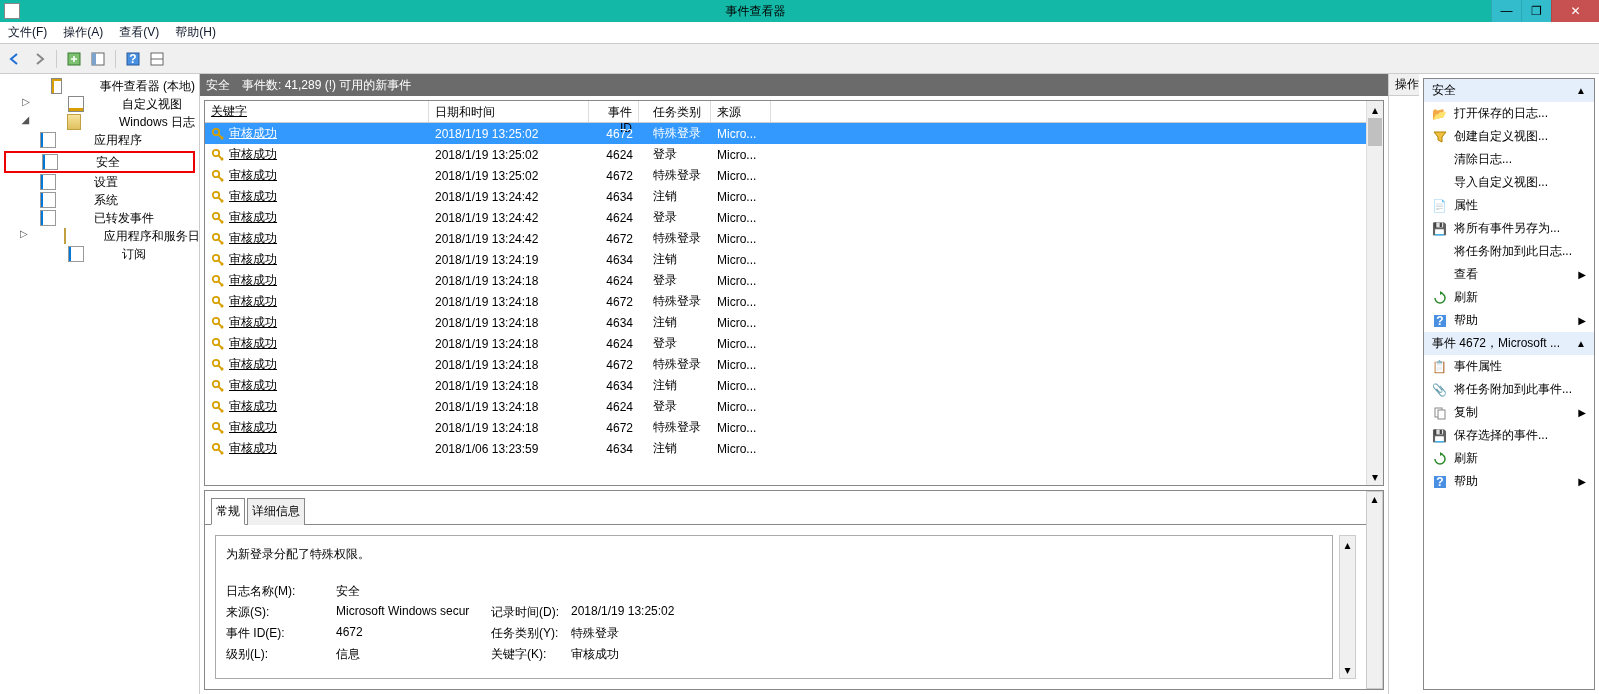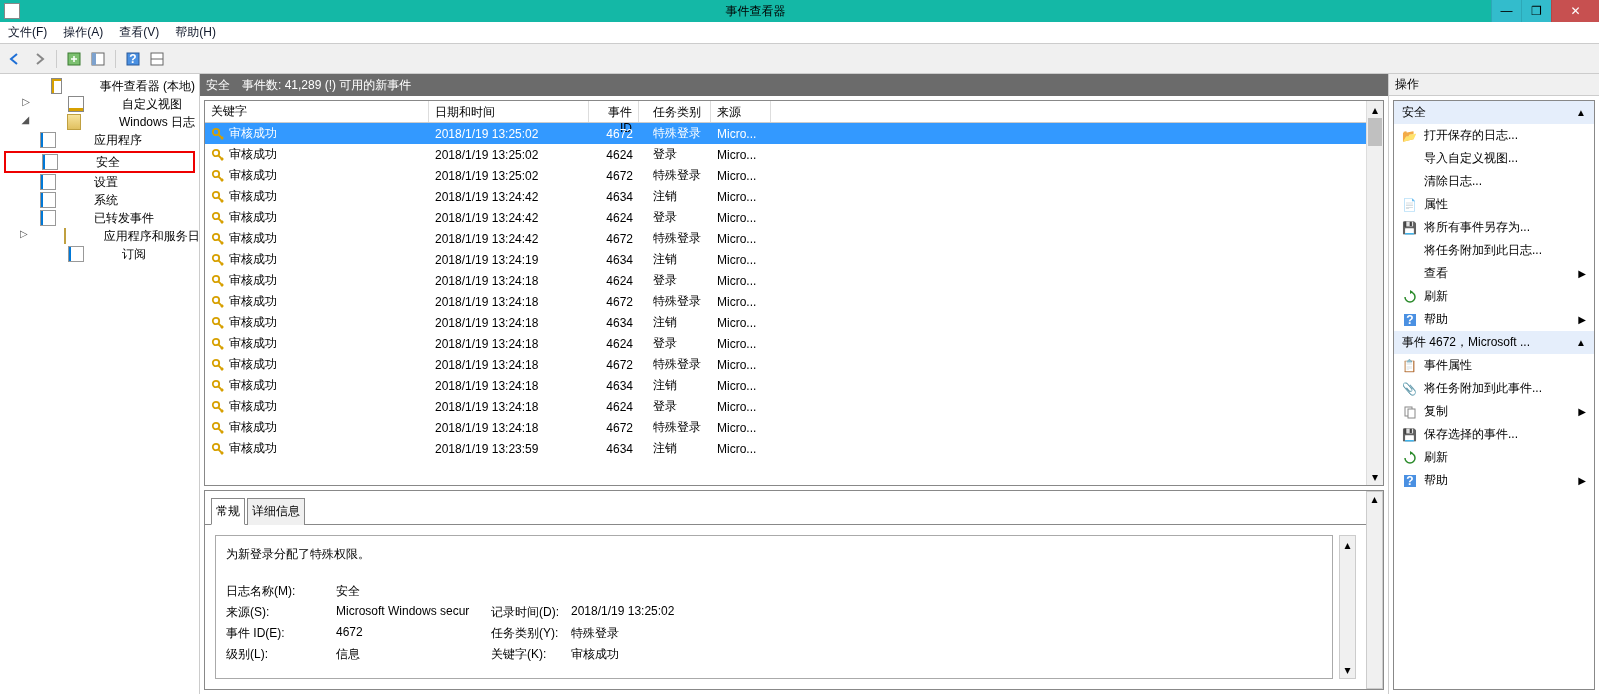--- a/index.html
+++ b/index.html
@@ -38,21 +38,21 @@
 .center-header { height: 22px; background: #6b6b6b; color: #fff; display: flex; align-items: center; padding-left: 6px; gap: 12px; }
 .center-body { flex: 1; display: flex; flex-direction: column; min-height: 0; padding: 4px; gap: 4px; }
 .list-wrap { flex: 1; border: 1px solid #888; min-height: 0; display: flex; }
 .list-inner { flex: 1; overflow: hidden; position: relative; }
 .list-header-row { display: flex; height: 22px; border-bottom: 1px solid #ccc; background: #fff; }
 .list-header-row .col { border-right: 1px solid #ddd; padding: 3px 6px; }
 .list-rows { overflow-y: auto; height: calc(100% - 22px); }
 .list-row { display: flex; height: 21px; align-items: center; }
 .list-row.sel { background: #3399ff; color: #fff; }
 .list-row .cell { padding: 0 6px; overflow: hidden; white-space: nowrap; text-overflow: ellipsis; }
-.col-kw { width: 224px; display: flex; align-items: center; gap: 4px; }
+.col-kw { width: 224px; display: flex; align-items: center; gap: 4px; text-decoration: underline; }
 .col-dt { width: 160px; }
 .col-id { width: 50px; text-align: right; }
 .col-cat { width: 64px; margin-left: 8px; }
 .col-src { width: 60px; }
 .key-icon { width: 14px; height: 14px; display: inline-block; }
 .key-icon svg { width: 14px; height: 14px; }
 .vscroll { width: 17px; background: #f0f0f0; border-left: 1px solid #ddd; position: relative; }
 .vscroll .thumb { position: absolute; left: 1px; right: 1px; background: #c0c0c0; }
 .vscroll .arr { height: 17px; display: flex; align-items: center; justify-content: center; background: #f0f0f0; }
 .vscroll .track { position: absolute; top: 17px; bottom: 17px; left: 0; right: 0; }
@@ -68,21 +68,21 @@
 .detail-body { flex: 1; padding: 10px; display: flex; gap: 6px; overflow: hidden; }
 .detail-fields { flex: 1; border: 1px solid #aaa; padding: 10px; position: relative; overflow: hidden; }
 .detail-msg { margin-bottom: 20px; }
 .field-row { display: flex; margin-bottom: 4px; }
 .field-row .lab { width: 110px; }
 .field-row .val { width: 155px; overflow: hidden; white-space: nowrap; }
 .detail-scroll { width: 17px; background: #f0f0f0; border: 1px solid #ccc; position: relative; }
 .detail-scroll .arr { height: 17px; display: flex; align-items: center; justify-content: center; }
 .outer-scroll { width: 17px; background: #f0f0f0; border: 1px solid #ccc; }
 
-.actions-panel { width: 210px; display: flex; flex-direction: column; background: #fff; }
+.actions-panel { width: 210px; display: flex; flex-direction: row; background: #fff; }
 .actions-header { height: 22px; background: #f0f0f0; border-bottom: 1px solid #ccc; display: flex; align-items: center; padding-left: 6px; }
 .actions-body { flex: 1; border: 1px solid #888; margin: 4px; overflow: auto; }
 .action-section { background: #e5eefb; padding: 3px 8px; display: flex; align-items: center; }
 .action-section .arrow { margin-left: auto; font-size: 10px; }
 .action-item { display: flex; align-items: center; height: 23px; padding-left: 8px; gap: 6px; }
 .action-item .aicon { width: 16px; height: 16px; display: inline-flex; align-items: center; justify-content: center; }
 .action-item .arrow { margin-left: auto; margin-right: 8px; font-size: 10px; }
 .sub-indent { padding-left: 30px; }
 </style>
 </head>
@@ -421,21 +421,21 @@
               </div>
               <div class="list-row">
                 <div class="cell col-kw">
                   <span class="key-icon"><svg viewBox="0 0 14 14">
                       <circle cx="5" cy="5" r="3.2" fill="none" stroke="#d7a000" stroke-width="1.8"></circle>
                       <line x1="7.3" y1="7.3" x2="12" y2="12" stroke="#d7a000" stroke-width="1.8"></line>
                       <line x1="10" y1="12" x2="12" y2="10" stroke="#d7a000" stroke-width="1.8"></line>
                     </svg></span>
                   <span>审核成功</span>
                 </div>
-                <div class="cell col-dt">2018/1/19 13:23:59</div>
+                <div class="cell col-dt">2018/1/06 13:23:59</div>
                 <div class="cell col-id">4634</div>
                 <div class="cell col-cat">注销</div>
                 <div class="cell col-src">Micro...</div>
               </div>
             </div>
         </div>
         <div class="vscroll">
           <div class="arr">▴</div>
           <div class="track">
               <div class="thumb"></div>
@@ -495,25 +495,33 @@
     <div class="actions-header">操作</div>
     <div class="actions-body">
       <div class="action-section">
           <span>安全</span>
           <span class="arrow">▲</span>
         </div>
       <div class="action-item">
           <span class="aicon">📂</span>
           <span>打开保存的日志...</span>
         </div>
+      <div class="action-item">
+          <span class="aicon">
+            <svg width="14" height="14">
+              <path d="M1 2 h12 l-4 5 v5 l-4 -2 v-3 z" fill="#f0c040" stroke="#b08000"></path>
+            </svg>
+          </span>
+          <span>创建自定义视图...</span>
+        </div>
+      <div class="action-item sub-indent">
+          <span>清除日志...</span>
+        </div>
       <div class="action-item sub-indent">
           <span>导入自定义视图...</span>
-        </div>
-      <div class="action-item sub-indent">
-          <span>清除日志...</span>
         </div>
       <div class="action-item">
           <span class="aicon">📄</span>
           <span>属性</span>
         </div>
       <div class="action-item">
           <span class="aicon">💾</span>
           <span>将所有事件另存为...</span>
         </div>
       <div class="action-item sub-indent">

